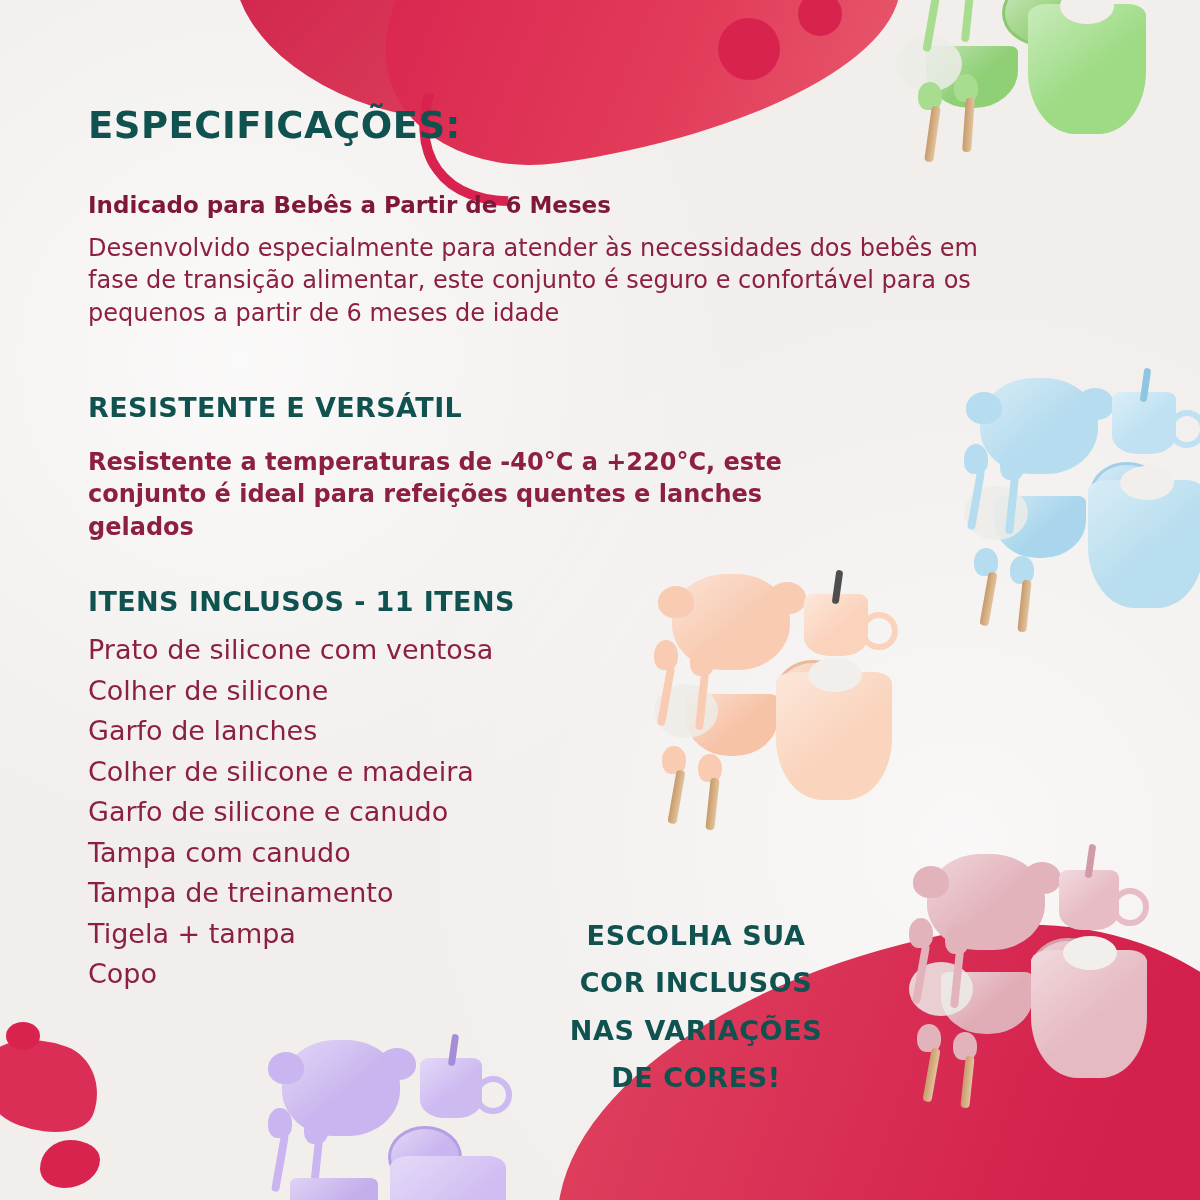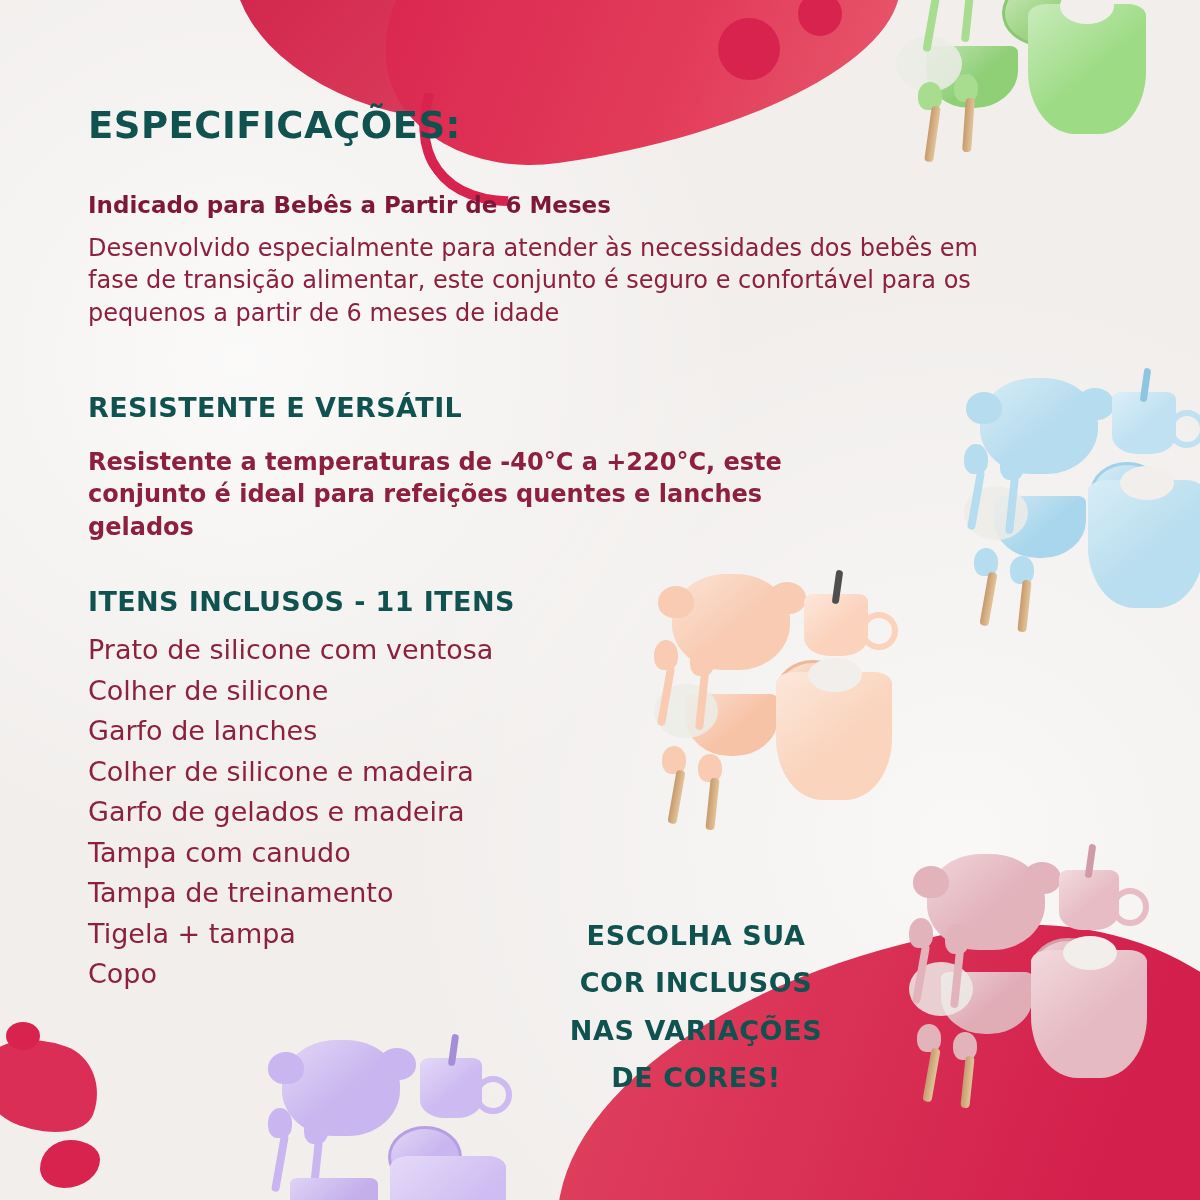--- a/index.html
+++ b/index.html
@@ -311,21 +311,21 @@
     <p class="sec-head" id="sec2">RESISTENTE E VERSÁTIL</p>
     <p class="body-text" id="para2">Resistente a temperaturas de -40°C a +220°C, este conjunto é ideal para refeições quentes e lanches gelados</p>
 
     <p class="sec-head" id="sec3">ITENS INCLUSOS - 11 ITENS</p>
 
     <ul class="items">
       <li>Prato de silicone com ventosa</li>
       <li>Colher de silicone</li>
       <li>Garfo de lanches</li>
       <li>Colher de silicone e madeira</li>
-      <li>Garfo de gelados e madeira</li>
+      <li>Garfo de silicone e canudo</li>
       <li>Tampa com canudo</li>
       <li>Tampa de treinamento</li>
       <li>Tigela + tampa</li>
       <li>Copo</li>
     </ul>
 
     <div class="choose">
       <div>ESCOLHA SUA</div>
       <div>COR INCLUSOS</div>
       <div>NAS VARIAÇÕES</div>

